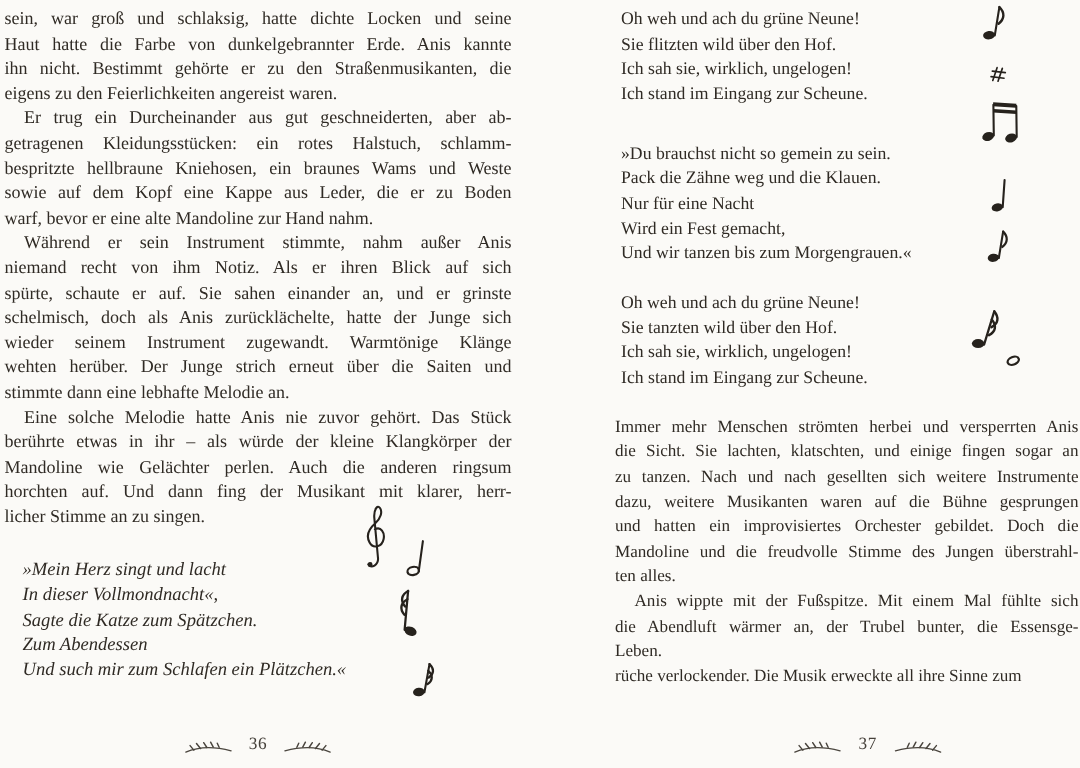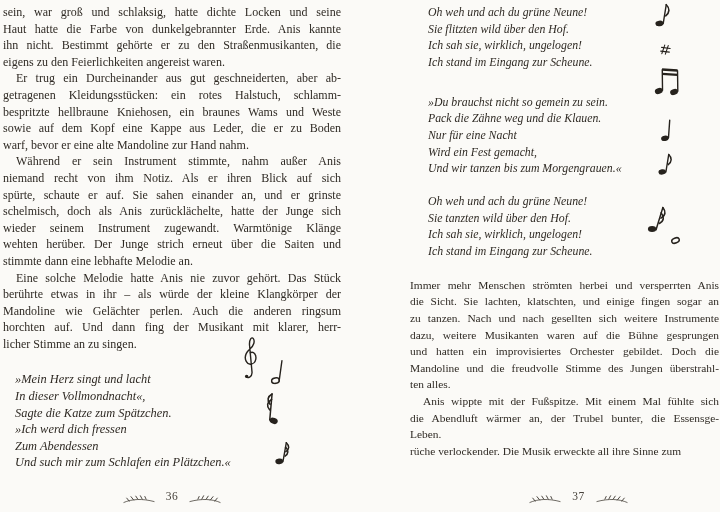--- a/index.html
+++ b/index.html
@@ -18,21 +18,21 @@
   .page-right { left:410px; width:309px; font-size:11.4px; line-height:16.65px; }
 
   .para  { margin:0; }
   .jline { text-align:justify; text-align-last:justify; white-space:nowrap; }
   .para > .jline:last-child { text-align-last:left; }
   .para.indent > .jline:first-child { text-indent:13px; }
 
   .poem { font-style:italic; margin-top:19px; margin-left:12px; font-size:12.4px; }
   .poem .vline { text-align:left; white-space:nowrap; }
 
-  .stanza { font-style:italic; margin-left:18px; font-size:11.8px; }
+  .stanza { margin-left:4px; font-size:11.8px; }
   .stanza .vline { text-align:left; white-space:nowrap; }
   .stanza-2 { margin-top:23px; }
   .stanza-3 { margin-top:16px; }
   .page-right .para-1 { margin-top:17px; }
   .page-right .para-2 { margin-top:0; }
 
   
   .footer {
     position:absolute; top:487px; height:18px;
     display:flex; align-items:center; justify-content:center; gap:11px;
@@ -92,21 +92,20 @@
         <div class="jline">Eine solche Melodie hatte Anis nie zuvor gehört. Das Stück</div>
         <div class="jline">berührte etwas in ihr – als würde der kleine Klangkörper der</div>
         <div class="jline">Mandoline wie Gelächter perlen. Auch die anderen ringsum</div>
         <div class="jline">horchten auf. Und dann fing der Musikant mit klarer, herr-</div>
         <div class="jline">licher Stimme an zu singen.</div>
       </div>
     <div class="poem">
         <div class="vline">»Mein Herz singt und lacht</div>
         <div class="vline">In dieser Vollmondnacht«,</div>
         <div class="vline">Sagte die Katze zum Spätzchen.</div>
-        <div class="vline">»Ich werd dich fressen</div>
         <div class="vline">Zum Abendessen</div>
         <div class="vline">Und such mir zum Schlafen ein Plätzchen.«</div>
       </div>
   </div>
 
   <div class="page-col page-right">
     <div class="stanza stanza-1">
         <div class="vline">Oh weh und ach du grüne Neune!</div>
         <div class="vline">Sie flitzten wild über den Hof.</div>
         <div class="vline">Ich sah sie, wirklich, ungelogen!</div>

